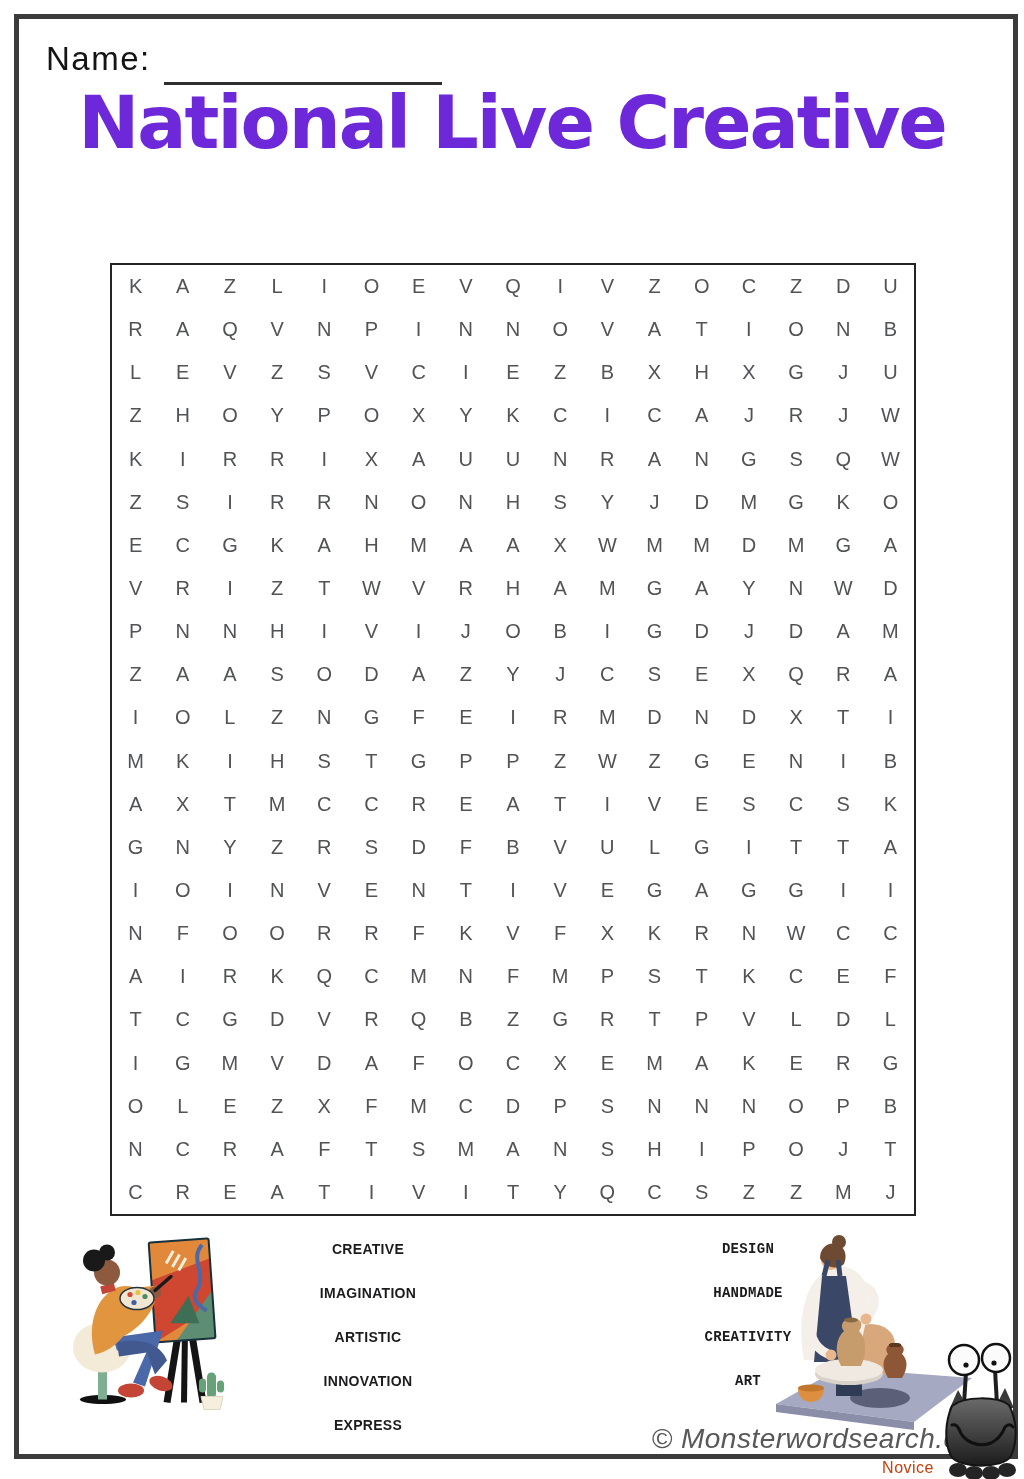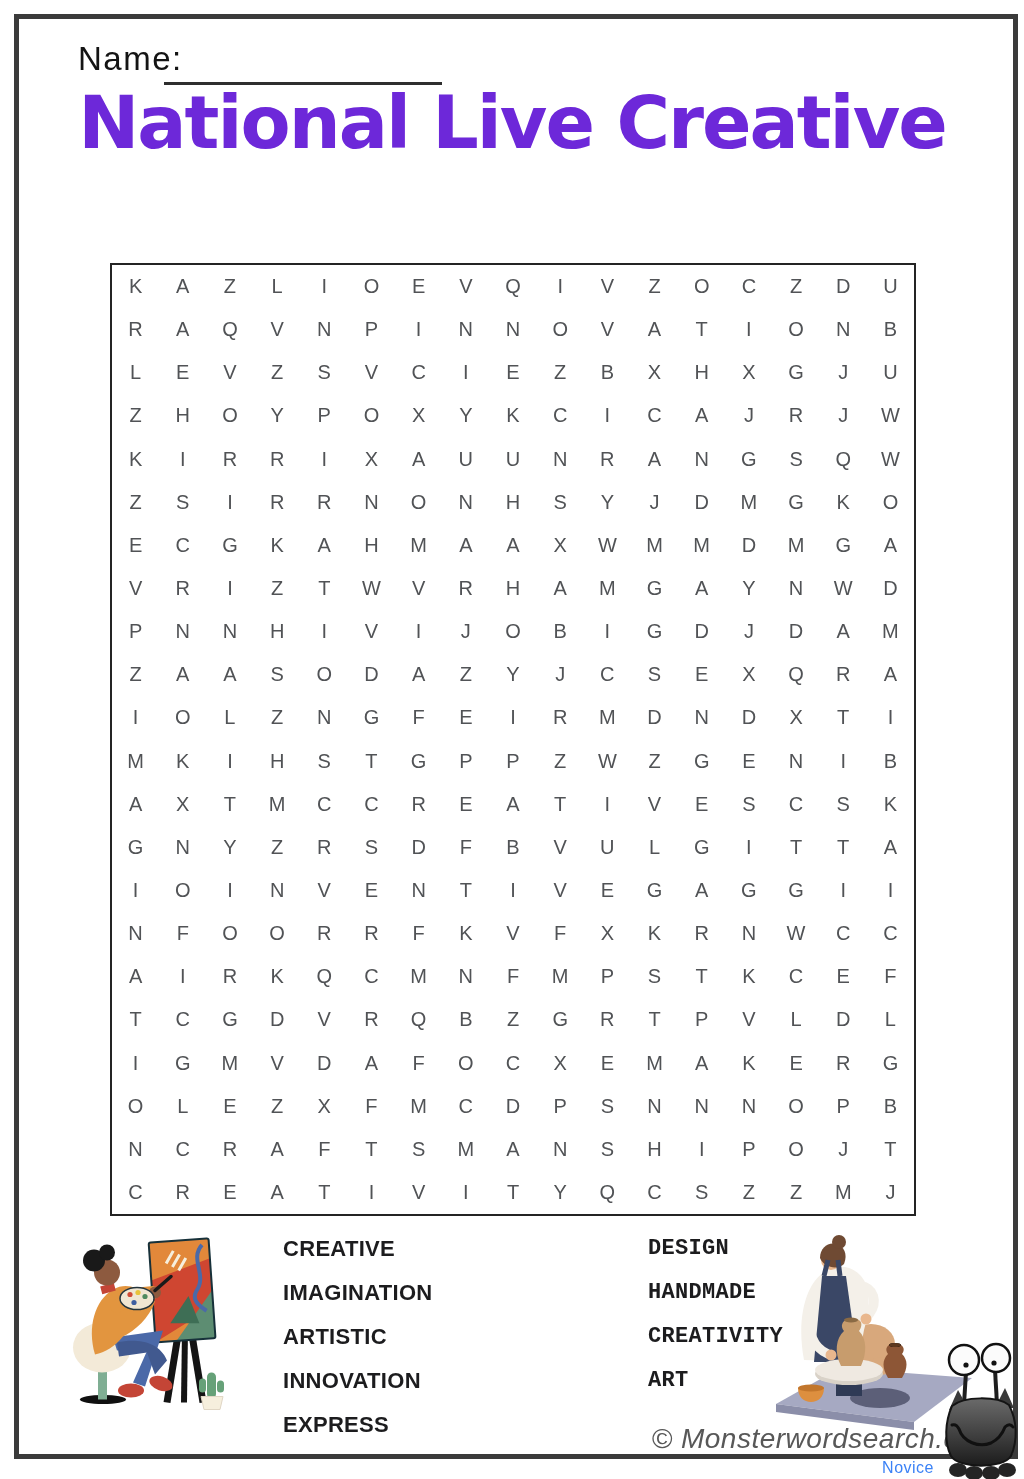--- a/index.html
+++ b/index.html
@@ -4,50 +4,50 @@
 <style>
   html,body{margin:0;padding:0;background:#fff;}
   #page{
     position:relative;width:1024px;height:1479px;background:#ffffff;
     font-family:"Liberation Sans",sans-serif;overflow:hidden;
   }
   .frame{
     position:absolute;left:14px;top:14px;right:6px;bottom:20px;
     border:5px solid #3b3b3b;pointer-events:none;
   }
-  .name-row{position:absolute;left:46px;top:40px;font-size:33px;color:#141414;letter-spacing:1.5px;margin-left:32px;}
+  .name-row{position:absolute;left:46px;top:40px;font-size:33px;color:#141414;letter-spacing:1.5px;}
   .name-line{position:absolute;left:164px;top:50px;width:278px;border-bottom:3px solid #2e2e2e;height:32px;}
   .title{
     position:absolute;left:0;top:74px;width:100%;text-align:center;
     font-family:"DejaVu Sans",sans-serif;font-weight:800;color:#6d28d9;
     font-size:73px;line-height:97px;letter-spacing:-2px;
   }
   .grid-box{
     position:absolute;left:110px;top:263px;width:806px;height:953px;
     border:2px solid #242424;box-sizing:border-box;
     display:grid;grid-template-columns:repeat(17,1fr);grid-template-rows:repeat(22,1fr);
   }
   .cell{
     display:flex;align-items:center;justify-content:center;
     font-size:20px;color:#515356;
   }
   .word-col{position:absolute;top:1238px;width:170px;}
   .word-col .word{
-    height:44px;line-height:22px;font-size:22px;font-weight:600;
-    color:#1c1c1e;letter-spacing:.3px;
+    height:44px;line-height:22px;font-size:14px;font-weight:600;
+    color:#1c1c1e;letter-spacing:.3px;text-align:center;
   }
   #word-col-1{left:283px;}
   #word-col-2{left:434px;}
   #word-col-3{left:648px;width:200px;font-family:Liberation Mono, monospace;}
   .credit{
     position:absolute;top:1423px;right:26px;font-size:28px;font-style:italic;
     color:#585858;letter-spacing:.5px;
   }
   .novice{
-    position:absolute;top:1459px;right:90px;font-size:16px;color:#3b82f6;letter-spacing:.5px;margin-left:44px;
+    position:absolute;top:1459px;right:90px;font-size:16px;color:#c2410c;letter-spacing:.5px;margin-left:44px;
   }
   .illus{position:absolute;}
   #painter{left:55px;top:1233px;width:220px;height:178px;}
   #potter{left:768px;top:1232px;width:212px;height:200px;}
   #monster{left:939px;top:1326px;width:85px;height:153px;z-index:5;}
 </style>
 </head>
 <body>
 
 <div id="page">

